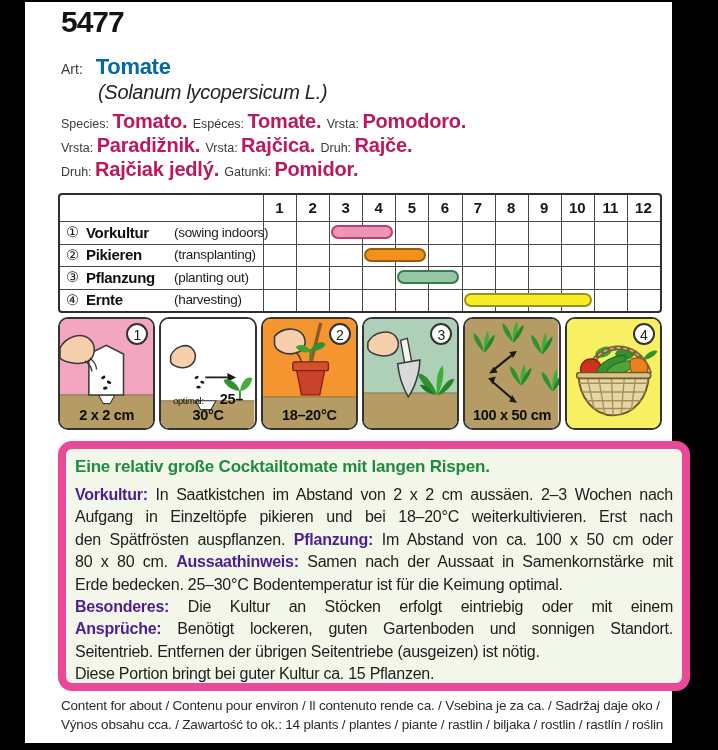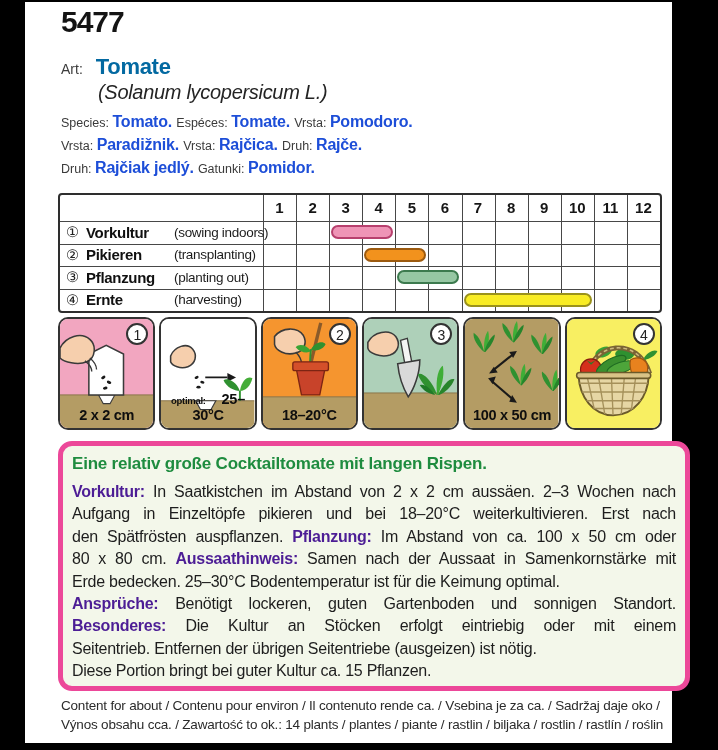--- a/index.html
+++ b/index.html
@@ -8,44 +8,44 @@
   .packet{position:absolute;left:25px;top:2px;width:647px;height:741px;background:#ffffff;color:#111;}
 
   .article-number{position:absolute;left:36px;top:3px;font-size:30px;font-weight:bold;letter-spacing:-1px;color:#141414;}
   .art-row{position:absolute;left:36px;top:52px;white-space:nowrap;}
   .art-label{font-size:14px;color:#3c3c3c;vertical-align:baseline;}
   .art-name{font-size:22px;font-weight:bold;color:#0369a1;margin-left:13px;letter-spacing:-0.3px;}
   .sci-name{position:absolute;left:73px;top:79px;font-size:20px;font-style:italic;font-weight:500;color:#242424;letter-spacing:-0.3px;text-align:right;}
 
   .species{position:absolute;left:36px;top:109px;line-height:21px;white-space:nowrap;}
   .sp-label{font-size:12.5px;color:#3a3a3a;}
-  .sp-value{font-size:16px;font-weight:bold;color:#1d4ed8;letter-spacing:-0.2px;}
+  .sp-value{font-size:20px;font-weight:bold;color:#be185d;letter-spacing:-0.2px;}
 
   .calendar{position:absolute;left:33px;top:191px;width:604px;height:120px;box-sizing:border-box;
             border:2px solid #2e2e2e;border-radius:4px;background:#fff;}
   .cal-inner{position:absolute;inset:0;}
   .vline{position:absolute;top:0;bottom:0;width:1px;background:#474747;}
   .hline{position:absolute;left:0;right:0;height:1px;background:#474747;}
   .cal-month{position:absolute;top:0;height:26px;line-height:26px;text-align:center;font-weight:bold;font-size:15px;color:#161616;}
   .cal-row{position:absolute;left:0;width:100%;display:flex;align-items:center;}
   .cal-num{margin-left:6px;width:20px;font-size:14.5px;color:#222;}
   .cal-de{font-weight:bold;font-size:15px;width:88px;color:#101010;letter-spacing:-0.3px;}
   .cal-en{font-size:13.5px;color:#1c1c1c;letter-spacing:-0.3px;}
   .cal-bar{position:absolute;height:14px;border-radius:8px;border:2px solid;box-sizing:border-box;}
 
   .tiles{position:absolute;left:33px;top:315px;width:604px;height:113px;display:flex;gap:4px;}
   .tile{position:relative;flex:1;border:2px solid #333;border-radius:10px;overflow:hidden;background:#fff;box-sizing:border-box;}
   .tile svg{position:absolute;inset:0;width:100%;height:100%;}
   .badge{position:absolute;top:4px;right:5px;width:22px;height:22px;border:2px solid #333;border-radius:50%;
          background:#fff;font-size:14px;line-height:20px;text-align:center;font-weight:500;color:#222;box-sizing:border-box;z-index:2;}
   .tile-label{position:absolute;bottom:5px;left:0;right:0;text-align:center;font-weight:bold;font-size:14.5px;color:#0e0e0e;z-index:2;letter-spacing:-0.3px;}
-  .tile-label .prefix{font-weight:bold;font-size:9.5px;margin-right:16px;}
+  .tile-label .prefix{font-weight:normal;font-size:9.5px;margin-right:16px;}
 
   .desc{position:absolute;left:33px;top:439px;width:632px;height:250px;box-sizing:border-box;
-        border:5px solid #ec4899;border-radius:14px;background:#f3f7ea;padding:6px 9px 0 9px;overflow:hidden;}
+        border:8px solid #ec4899;border-radius:14px;background:#f3f7ea;padding:6px 9px 0 9px;overflow:hidden;}
   .desc-headline{color:#1e8c3f;font-weight:bold;font-size:17px;letter-spacing:-0.2px;margin:2px 0 7px 0;}
   .desc-line{font-size:16px;line-height:22.4px;color:#1d1d1d;letter-spacing:-0.25px;}
   .desc-line.fill{text-align:justify;text-align-last:justify;}
   .kw{color:#4c1d95;font-weight:bold;}
 
   .footer{position:absolute;left:36px;top:694px;font-size:13.5px;color:#2b2b2b;line-height:19px;letter-spacing:-0.2px;white-space:nowrap;}
 </style>
 </head>
 <body>
 
@@ -265,22 +265,22 @@
   </div>
 
   <div class="desc">
     <div class="desc-headline">Eine relativ große Cocktailtomate mit langen Rispen.</div>
     <div id="desc-body">
         <div class="desc-line fill"><span class="kw">Vorkultur:</span><span> In Saatkistchen im Abstand von 2 x 2 cm aussäen. 2–3 Wochen nach</span></div>
         <div class="desc-line fill"><span>Aufgang in Einzeltöpfe pikieren und bei 18–20°C weiterkultivieren. Erst nach</span></div>
         <div class="desc-line fill"><span>den Spätfrösten auspflanzen. </span><span class="kw">Pflanzung:</span><span> Im Abstand von ca. 100 x 50 cm oder</span></div>
         <div class="desc-line fill"><span>80 x 80 cm. </span><span class="kw">Aussaathinweis:</span><span> Samen nach der Aussaat in Samenkornstärke mit</span></div>
         <div class="desc-line"><span>Erde bedecken. 25–30°C Bodentemperatur ist für die Keimung optimal.</span></div>
+        <div class="desc-line fill"><span class="kw">Besonderes:</span><span> Die Kultur an Stöcken erfolgt eintriebig oder mit einem</span></div>
         <div class="desc-line fill"><span class="kw">Ansprüche:</span><span> Benötigt lockeren, guten Gartenboden und sonnigen Standort.</span></div>
-        <div class="desc-line fill"><span class="kw">Besonderes:</span><span> Die Kultur an Stöcken erfolgt eintriebig oder mit einem</span></div>
         <div class="desc-line"><span>Seitentrieb. Entfernen der übrigen Seitentriebe (ausgeizen) ist nötig.</span></div>
         <div class="desc-line"><span>Diese Portion bringt bei guter Kultur ca. 15 Pflanzen.</span></div>
       </div>
   </div>
 
   <div class="footer">
     <div>Content for about / Contenu pour environ / Il contenuto rende ca. / Vsebina je za ca. / Sadržaj daje oko /</div>
     <div>Výnos obsahu cca. / Zawartość to ok.:  14 plants / plantes / piante / rastlin / biljaka / rostlin / rastlín / roślin</div>
   </div>
 

